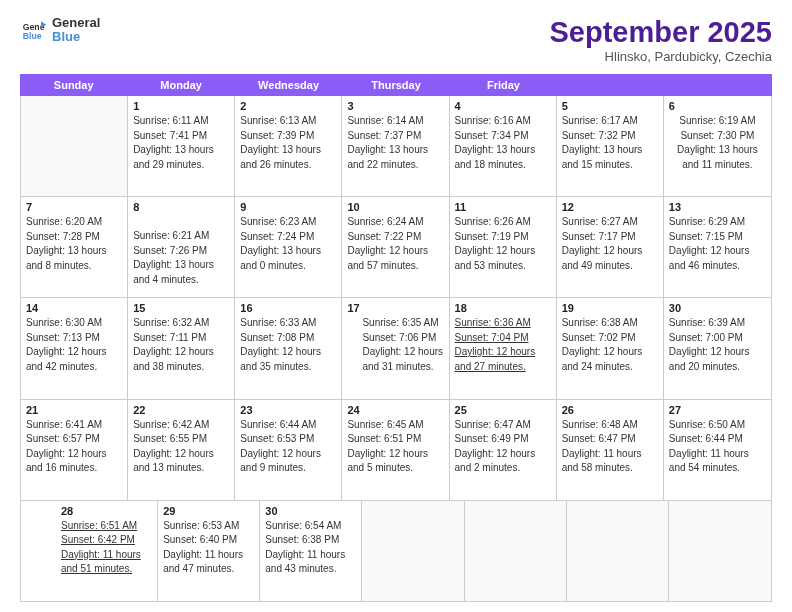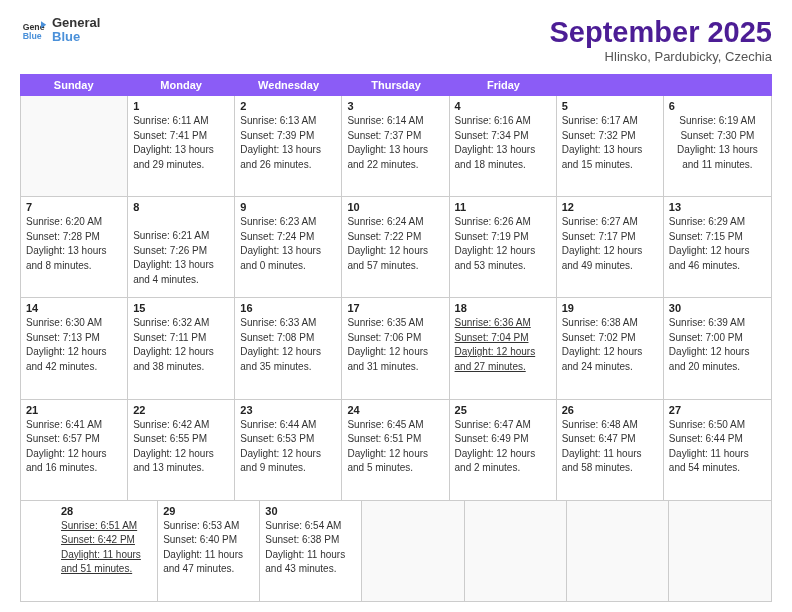--- a/index.html
+++ b/index.html
@@ -265,21 +265,21 @@
             </div>
             <div class="cal-cell">
               <div class="day-num">16</div>
               <div class="day-info" style="white-space: pre-line;">Sunrise: 6:33 AM
 Sunset: 7:08 PM
 Daylight: 12 hours
 and 35 minutes.</div>
             </div>
             <div class="cal-cell">
               <div class="day-num">17</div>
-              <div class="day-info" style="white-space: pre-line;">Sunrise: 6:35 AM
+              <div class="day-info" style="white-space: pre-line; margin-left: 15px;">Sunrise: 6:35 AM
 Sunset: 7:06 PM
 Daylight: 12 hours
 and 31 minutes.</div>
             </div>
             <div class="cal-cell">
               <div class="day-num">18</div>
               <div class="day-info" style="white-space: pre-line; text-decoration: underline;">Sunrise: 6:36 AM
 Sunset: 7:04 PM
 Daylight: 12 hours
 and 27 minutes.</div>

